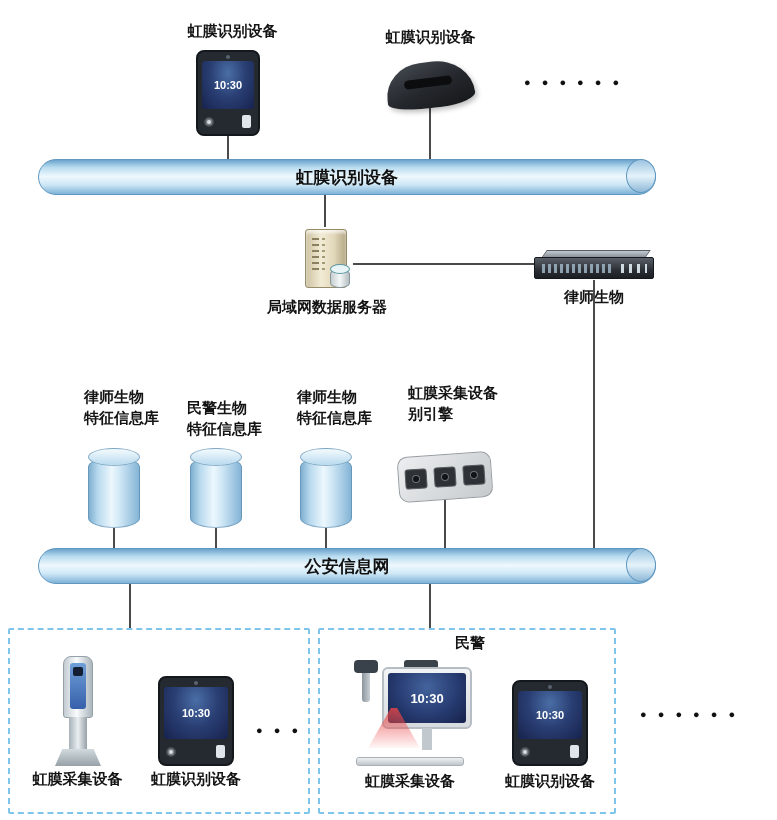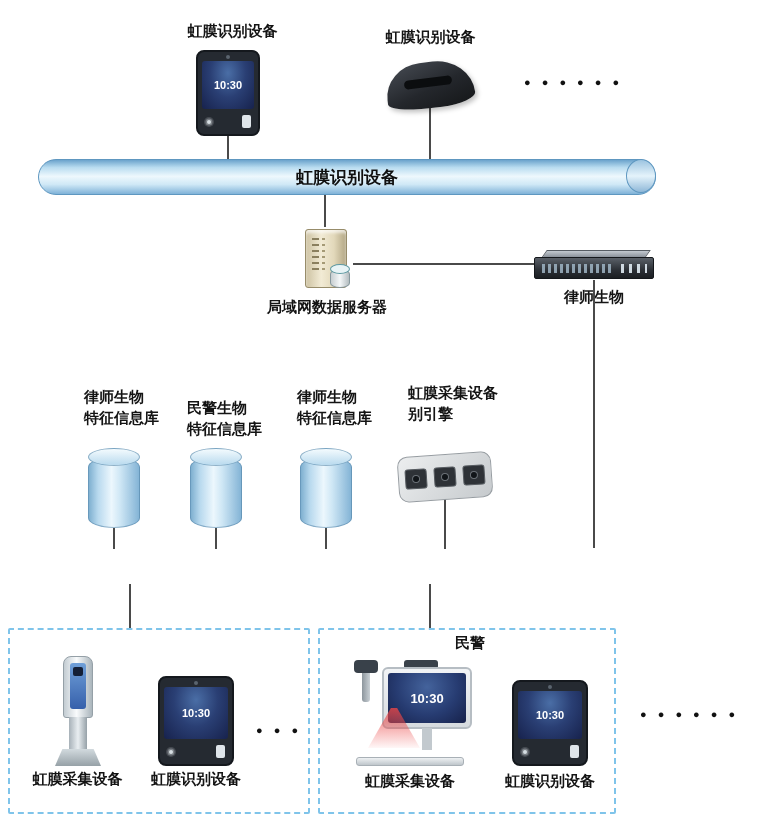--- a/index.html
+++ b/index.html
@@ -214,20 +214,24 @@
     <span class="eng-mod"></span>
     <span class="eng-mod"></span>
     <span class="eng-mod"></span>
   </div>
 
   <div class="line-v" style="left:113px;top:526px;height:23px"></div>
   <div class="line-v" style="left:215px;top:526px;height:23px"></div>
   <div class="line-v" style="left:325px;top:526px;height:23px"></div>
   <div class="line-v" style="left:444px;top:498px;height:51px"></div>
 
+  <div class="pipe" style="left:38px;top:548px;width:618px">
+    <span class="pipe-cap"></span>
+    <span class="pipe-label">公安信息网</span>
+  </div>
 
   <div class="line-v" style="left:129px;top:584px;height:44px"></div>
   <div class="line-v" style="left:429px;top:584px;height:44px"></div>
 
   <div class="zone" style="left:8px;top:628px;width:302px;height:186px"></div>
 
   <div class="kiosk" style="left:50px;top:656px">
     <div class="kio-head"></div>
     <div class="kio-panel"></div>
     <div class="kio-screen"></div>

